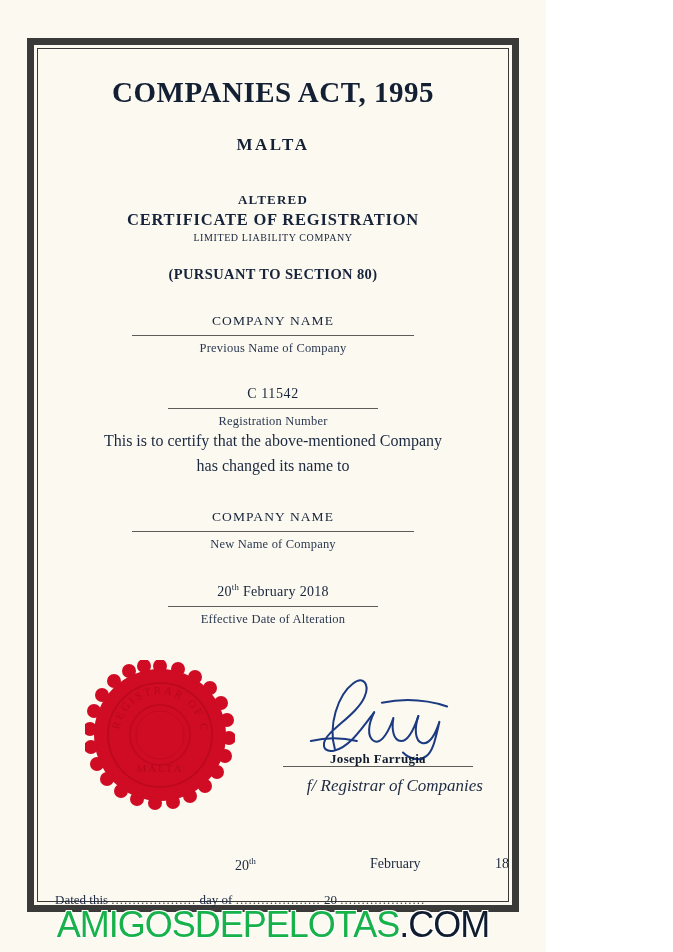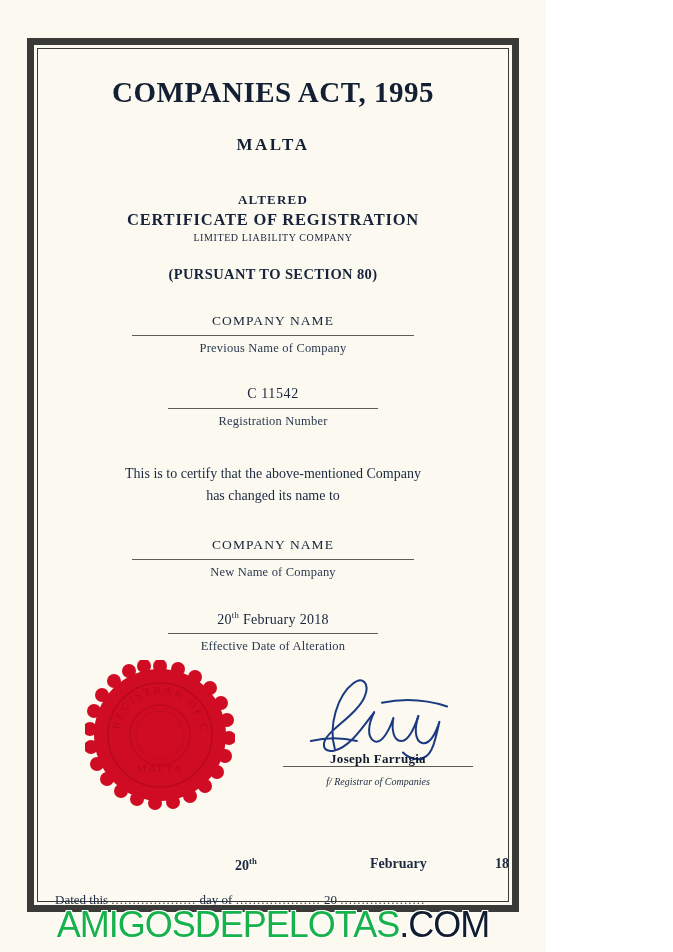--- a/index.html
+++ b/index.html
@@ -117,22 +117,21 @@
   }
   .rule.medium { width: 210px; }
   .field-caption {
     margin-top: 5px;
     font-size: 12.5px;
     color: #2b3850;
     letter-spacing: 0.2px;
   }
 
   .certify {
-    margin-top: 34px;
-    font-size: 14px;
+    font-size: 16px;
     line-height: 1.55;
     color: #1b2840;
   }
 
   
   .sig-area {
     position: absolute;
     right: 8px;
     top: 610px;
     width: 210px;
@@ -151,23 +150,24 @@
   .sig-name {
     font-size: 13px;
     font-weight: bold;
     letter-spacing: 0.3px;
     margin-top: -16px;
     position: relative;
     color: #101b2e;
   }
   .sig-role {
     margin-top: 9px;
-    font-size: 10px;
+    font-size: 17px;
     font-style: italic;
     color: #1d2a42;
+    text-align: right;
   }
 
   
   .seal {
     position: absolute;
     left: 30px;
     top: 600px;
     width: 147px;
     height: 147px;
   }
@@ -179,21 +179,21 @@
     left: 55px;
     right: 55px;
     bottom: 40px;
     text-align: left;
     font-size: 13px;
     color: #1b2840;
   }
   .dated-values {
     position: relative;
     height: 20px;
-    font-weight: bold;
+    font-weight: normal;
     font-size: 14px;
   }
   .dv-day { position: absolute; left: 180px; }
   .dv-month { position: absolute; left: 315px; }
   .dv-year { position: absolute; left: 440px; }
   .dated-line {
     position: relative;
     height: 20px;
     white-space: nowrap;
     font-size: 13px;

